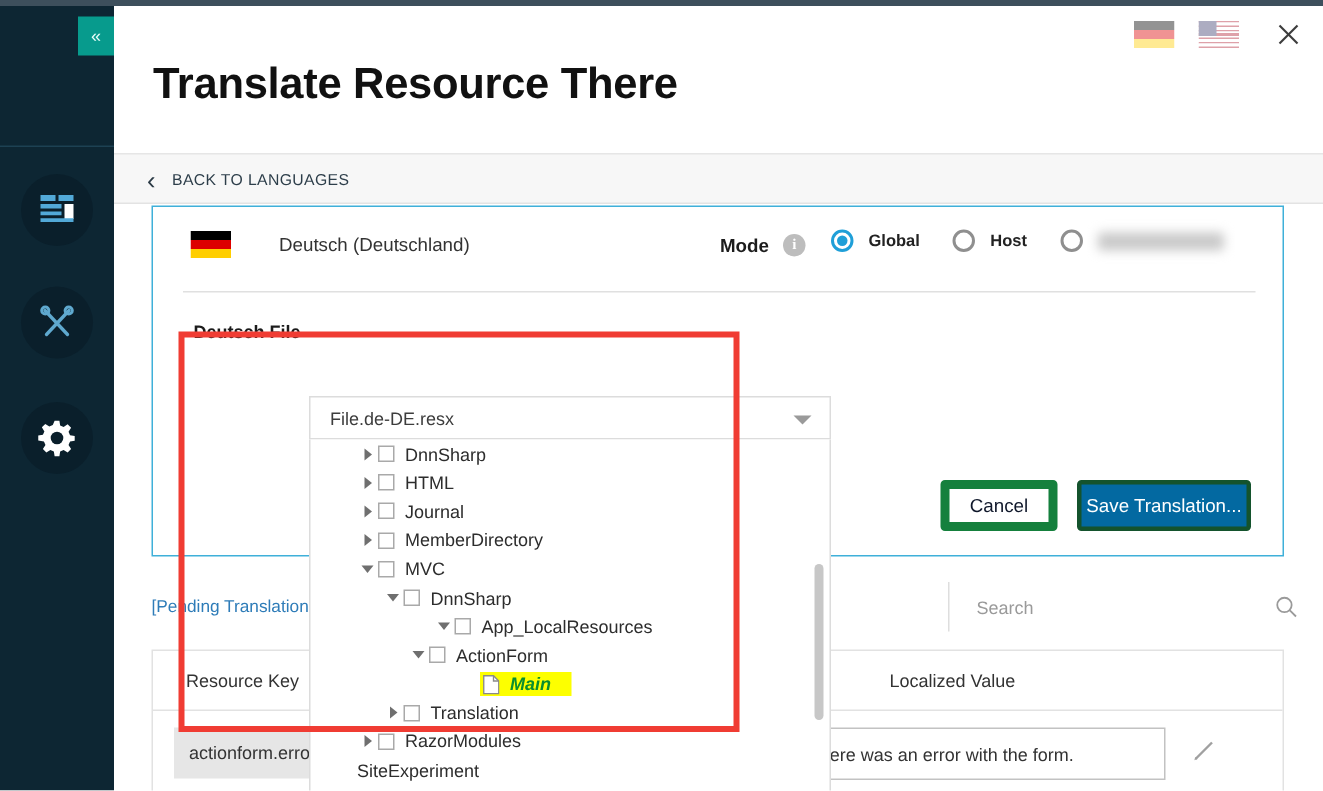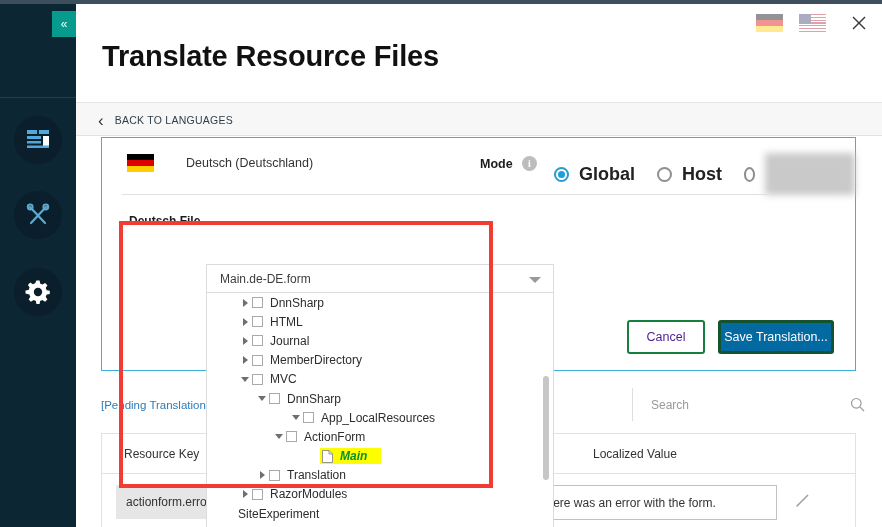--- a/index.html
+++ b/index.html
@@ -102,34 +102,34 @@
   }
   .radio-group { position: absolute; top: 15px; left: 452px; display: flex; align-items: center; gap: 22px; }
   .radio-item { display: flex; align-items: center; gap: 10px; cursor: pointer; }
   .radio {
     width: 15px; height: 15px; border-radius: 50%;
     border: 2px solid #8f8f8f; background: #fff;
     display: flex; align-items: center; justify-content: center;
   }
   .radio.on { border-color: #1f9fd8; }
   .radio.on::after { content: ""; width: 7px; height: 7px; border-radius: 50%; background: #1f9fd8; }
-  .radio-label { font-size: 18px; color: #222; font-weight: bold; }
+  .radio-label { font-size: 11px; color: #222; font-weight: bold; }
   .radio-label.blurred {
     color: transparent; background: #c9c9c9;
     filter: blur(3.6px); border-radius: 2px; padding: 0 4px;
   }
   .card-div { position: absolute; top: 56px; left: 20px; width: 715px; height: 1px; background: #e0e0e0; }
 
   .res-label { position: absolute; top: 76px; left: 27px; font-size: 12px; font-weight: bold; color: #1c1c1c; }
   .btn-row { position: absolute; top: 182px; right: 21px; display: flex; gap: 13px; }
   .btn {
     height: 34px; font-size: 12.5px; border-radius: 3px; cursor: pointer;
     display: flex; align-items: center; justify-content: center;
   }
-  .btn-cancel { width: 78px; background: #fff; border: 2px solid #15803d; color: #4c1d95; }
+  .btn-cancel { width: 78px; background: #fff; border: 6px solid #15803d; color: #0f172a; }
   .btn-save { width: 116px; background: #0369a1; border: 3px solid #14532d; color: #fff; }
 
   .pending-link { position: absolute; top: 395px; left: 25px; font-size: 11.5px; color: #2e7cb8; cursor: pointer; }
 
   
   .search-bar {
     position: absolute; top: 384px; left: 556px; width: 252px; height: 33px;
     border-left: 1px solid #dedede; border-right: 1px solid #dedede;
     display: flex; align-items: center;
   }
@@ -289,21 +289,21 @@
       </div>
     </div>
 
     <div class="close-x">
       <svg width="16" height="16" viewBox="0 0 16 16">
         <line x1="2" y1="2" x2="14" y2="14" stroke="#3c3c3c" stroke-width="1.4"></line>
         <line x1="14" y1="2" x2="2" y2="14" stroke="#3c3c3c" stroke-width="1.4"></line>
       </svg>
     </div>
 
-    <div class="page-title">Translate Resource Files</div>
+    <div class="page-title">Translate Resource There</div>
 
     <div class="subbar">
       <div class="back-link">
         <span class="back-chev">‹</span>
         <span class="back-text">BACK TO LANGUAGES</span>
       </div>
     </div>
 
     <div class="lang-card">
       <div class="lang-row">
@@ -365,21 +365,21 @@
         <span class="pencil">
           <svg width="17" height="17" viewBox="0 0 17 17">
             <line x1="3" y1="14" x2="14" y2="3" stroke="#a0a0a0" stroke-width="1.6"></line>
             <path d="M2.2 14.8 L3 12.6 L4.4 14z" fill="#a0a0a0"></path>
           </svg>
         </span>
       </div>
     </div>
 
     <div class="dd-box">
-      <span class="dd-value">Main.de-DE.form</span>
+      <span class="dd-value">File.de-DE.resx</span>
       <span class="dd-caret"></span>
     </div>
 
     <div class="dd-list">
       <div class="tree" id="tree">
           <div class="node" style="padding-left: 31px;">
             <span class="arrow closed"></span>
             <span class="cbx"></span>
             <span class="label">DnnSharp</span>
           </div>

